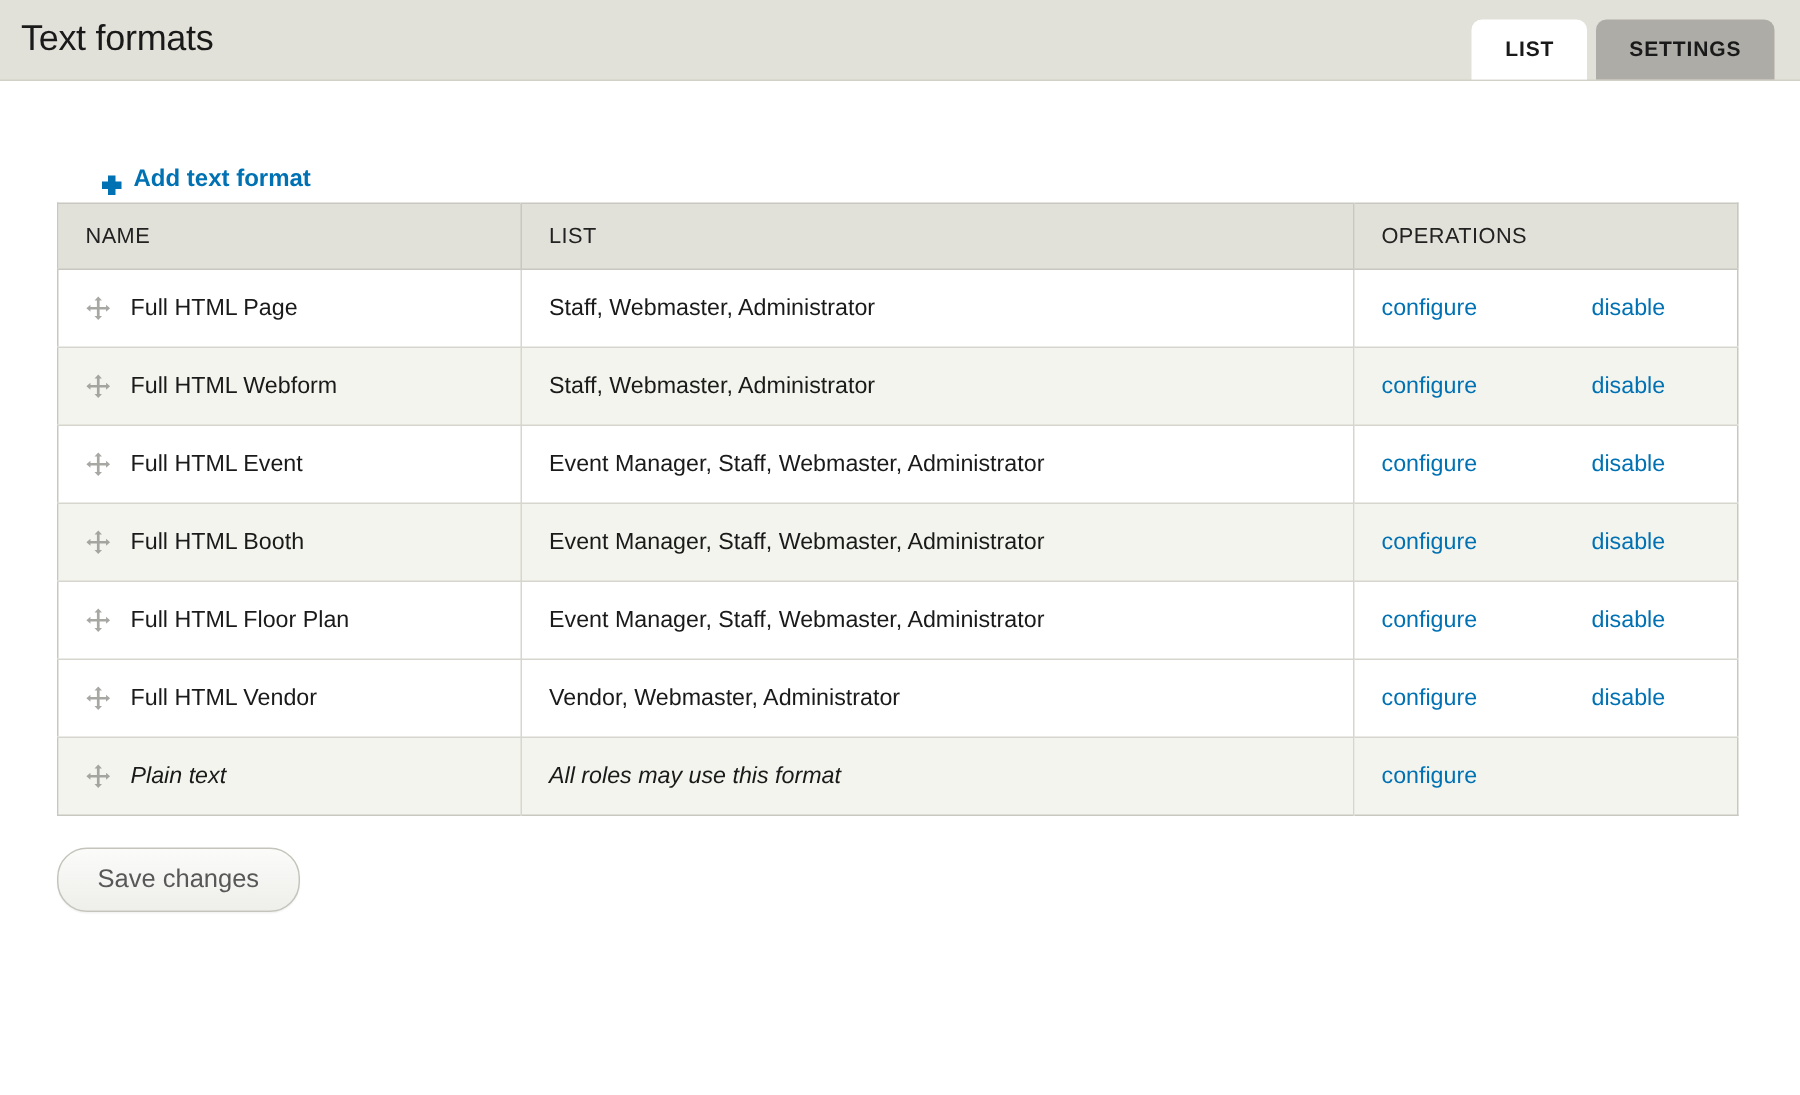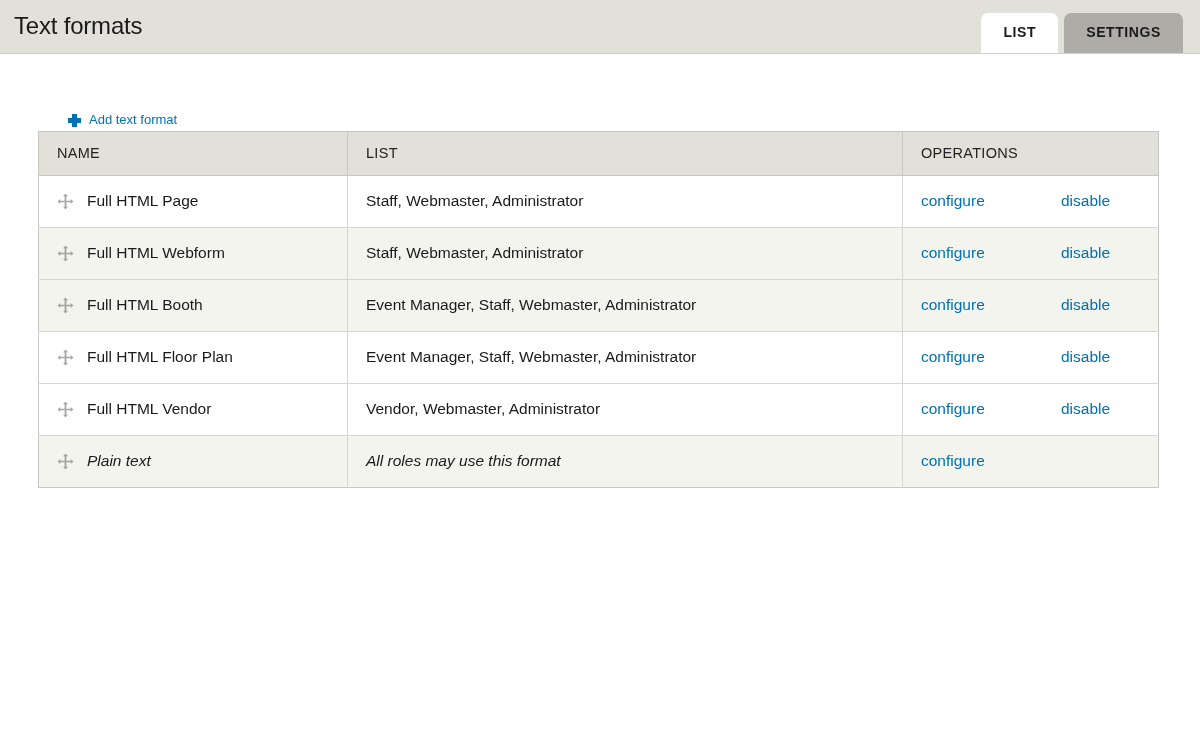--- a/index.html
+++ b/index.html
@@ -69,27 +69,28 @@
     position: relative;
     padding: 0;
   }
 
   .add-link-row {
     margin: 0;
     padding: 56px 0 0 68px;
   }
   .add-link {
     display: inline-flex;
-    align-items: center;
+    align-items: flex-end;
     gap: 8px;
     color: #0071b3;
-    font-size: 13px;
+    font-size: 16px;
     text-decoration: none;
     cursor: pointer;
     line-height: 20px;
+    font-weight: bold;
   }
   .plus-icon {
     display: inline-block;
     position: relative;
     width: 13px;
     height: 13px;
     flex: none;
   }
   .plus-icon::before,
   .plus-icon::after {
@@ -286,20 +287,37 @@
               </span>
             </td>
             <td><span class="roles-text">Staff, Webmaster, Administrator</span></td>
             <td>
               <span class="ops-inner">
                 <a class="op-link op-configure">configure</a>
                 <a class="op-link">disable</a>
               </span>
             </td>
           </tr>
+          <tr class="odd">
+            <td class="cell-name">
+              <span class="name-inner">
+                <svg class="drag-handle" viewBox="0 0 17 17" xmlns="http://www.w3.org/2000/svg">
+                  <path fill="#8a8a86" d="M8.5 0.6 L11 3.3 H9.4 V7.7 H13.7 V6.1 L16.4 8.5 L13.7 10.9 V9.3 H9.4 V13.7 H11 L8.5 16.4 L6 13.7 H7.6 V9.3 H3.3 V10.9 L0.6 8.5 L3.3 6.1 V7.7 H7.6 V3.3 H6 Z"></path>
+                </svg>
+                <span class="format-label">Full HTML Event</span>
+              </span>
+            </td>
+            <td><span class="roles-text">Event Manager, Staff, Webmaster, Administrator</span></td>
+            <td>
+              <span class="ops-inner">
+                <a class="op-link op-configure">configure</a>
+                <a class="op-link">disable</a>
+              </span>
+            </td>
+          </tr>
           <tr class="even">
             <td class="cell-name">
               <span class="name-inner">
                 <svg class="drag-handle" viewBox="0 0 17 17" xmlns="http://www.w3.org/2000/svg">
                   <path fill="#8a8a86" d="M8.5 0.6 L11 3.3 H9.4 V7.7 H13.7 V6.1 L16.4 8.5 L13.7 10.9 V9.3 H9.4 V13.7 H11 L8.5 16.4 L6 13.7 H7.6 V9.3 H3.3 V10.9 L0.6 8.5 L3.3 6.1 V7.7 H7.6 V3.3 H6 Z"></path>
                 </svg>
                 <span class="format-label">Full HTML Booth</span>
               </span>
             </td>
             <td><span class="roles-text">Event Manager, Staff, Webmaster, Administrator</span></td>
@@ -357,14 +375,17 @@
             <td>
               <span class="ops-inner">
                 <a class="op-link op-configure">configure</a>
               </span>
             </td>
           </tr>
         </tbody>
     </table>
   </div>
 
+  <div class="actions">
+    <button class="save-button" type="button">Save changes</button>
+  </div>
 
 </div>
 
 </body></html>

